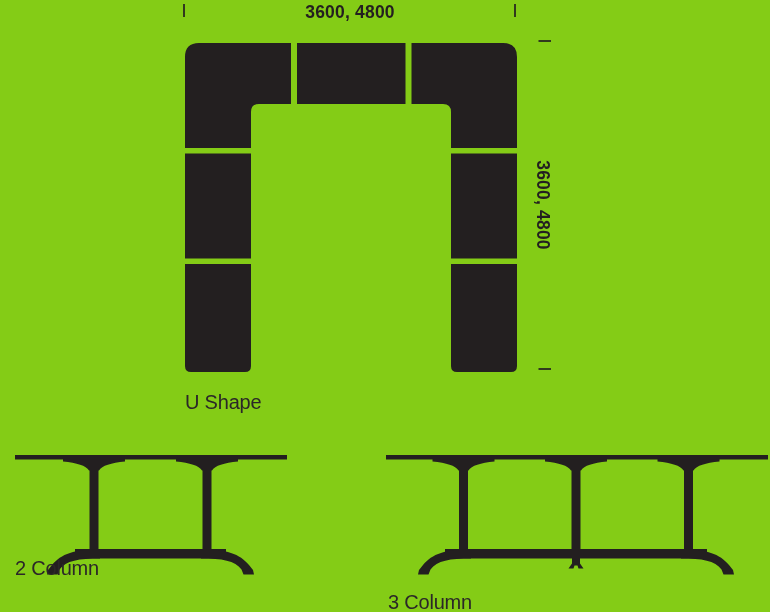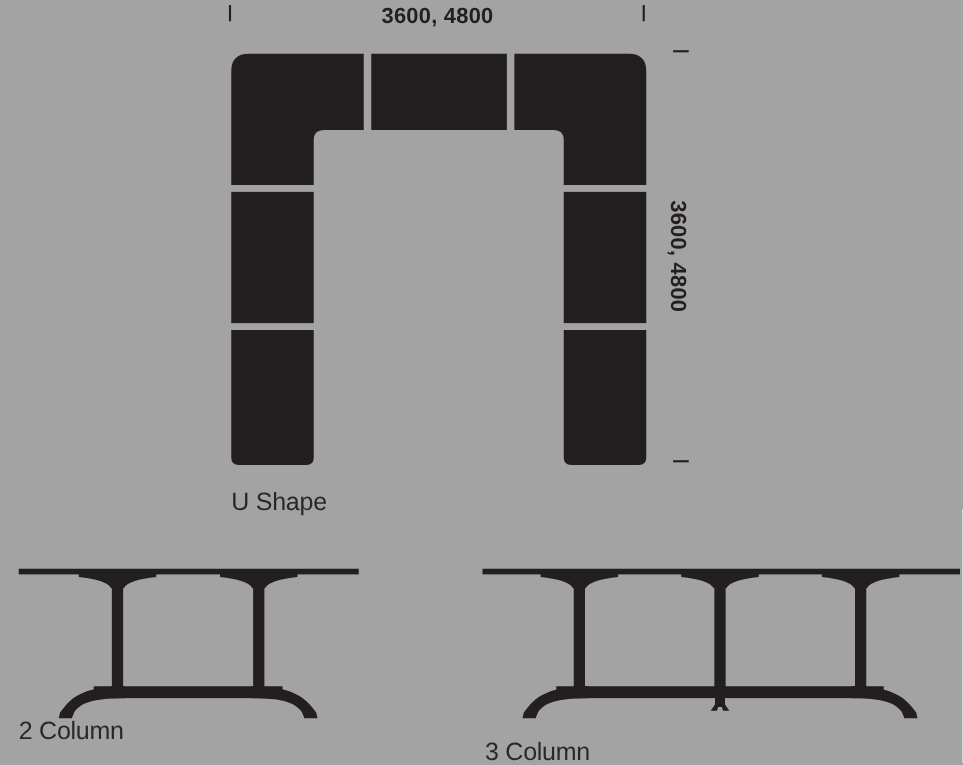--- a/index.html
+++ b/index.html
@@ -1,20 +1,20 @@
 <!DOCTYPE html>
 <html><head>
 <meta charset="utf-8">
 <style>
   html, body { margin: 0; padding: 0; background: #ffffff; }
   .canvas {
     position: relative;
     width: 770px;
     height: 612px;
-    background: #a3a3a3;
+    background: #84cc16;
     overflow: hidden;
     font-family: "Liberation Sans", sans-serif;
   }
   .art {
     position: absolute;
     left: 0; top: 0;
     display: block;
   }
   .dim {
     position: absolute;
@@ -42,21 +42,21 @@
     position: absolute;
     font-family: "Liberation Sans", sans-serif;
     font-size: 20px;
     font-weight: 400;
     color: #2b2728;
     letter-spacing: -0.2px;
     white-space: nowrap;
     line-height: 1;
   }
   .caption-ushape { left: 185px; top: 392px; }
-  .caption-2col   { left: 15px;  top: 575px; }
+  .caption-2col   { left: 15px;  top: 558px; }
   .caption-3col   { left: 388px; top: 592px; }
 </style>
 </head>
 <body>
 
 <div class="canvas">
 
   <svg class="art" width="770" height="612" viewBox="0 0 770 612">
 
     <g fill="#231f20">

